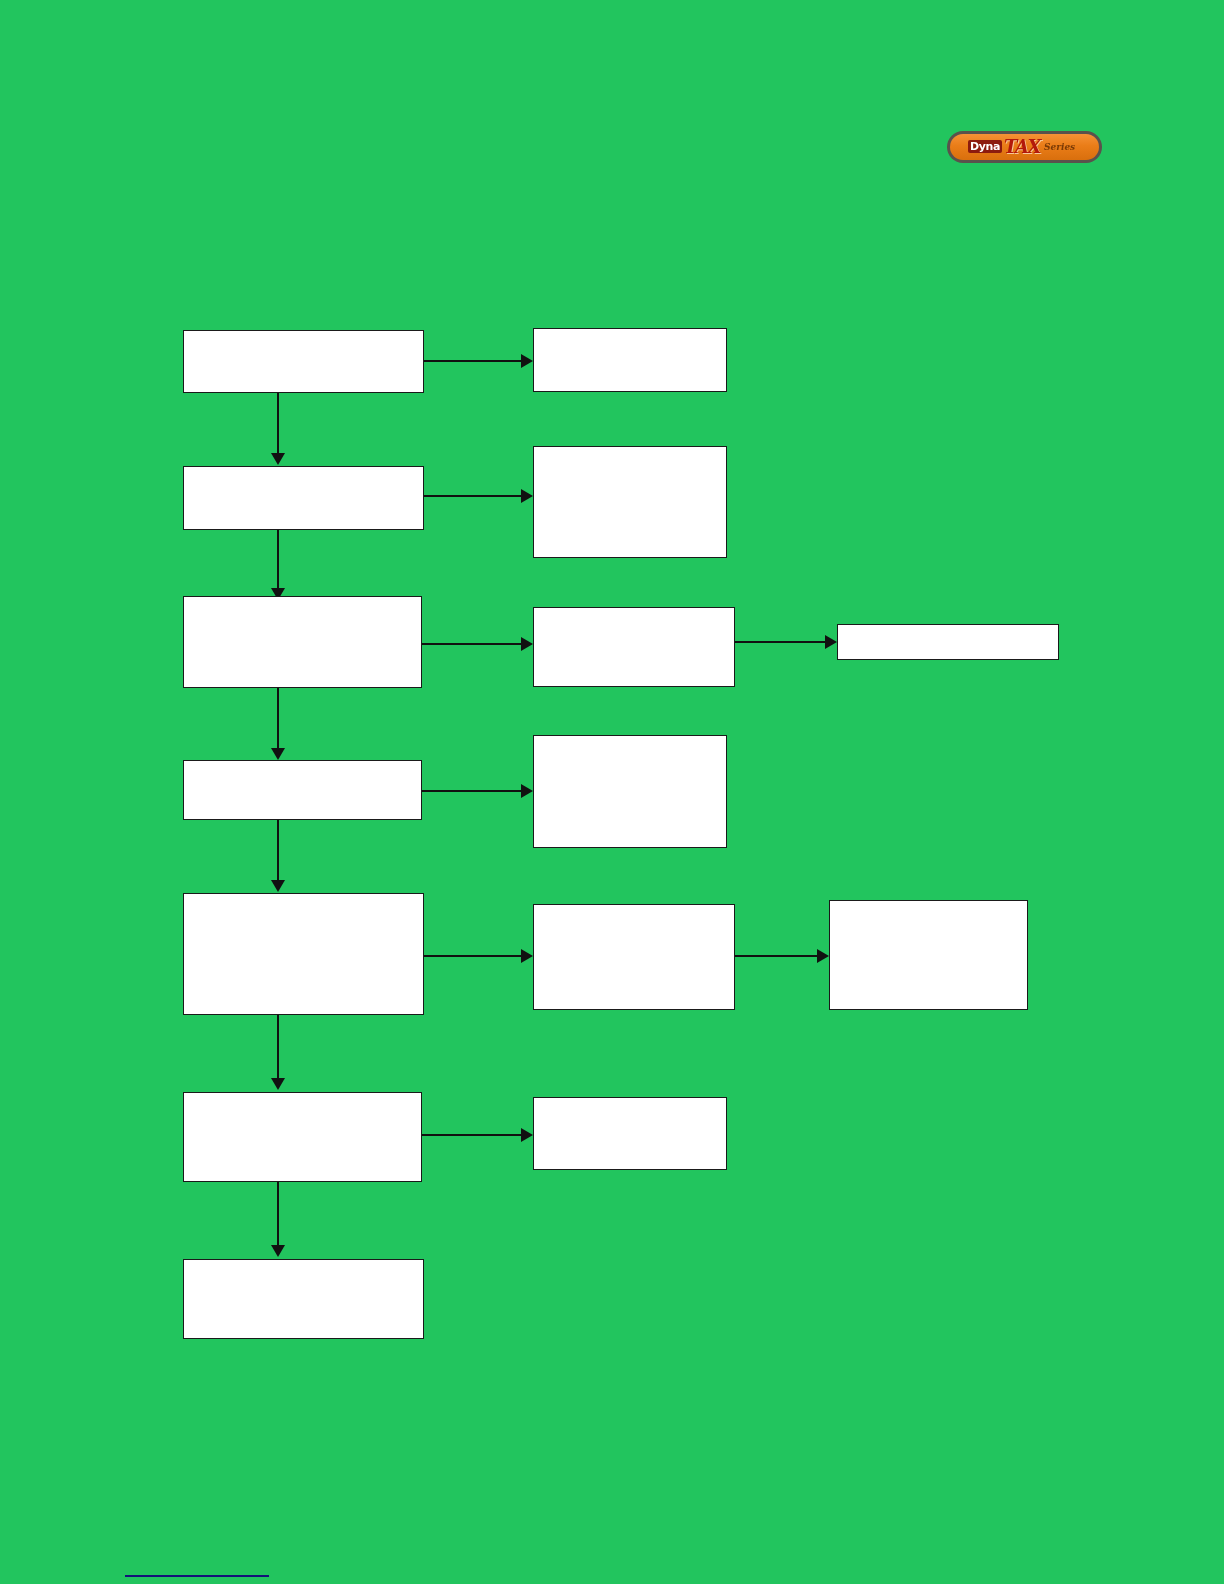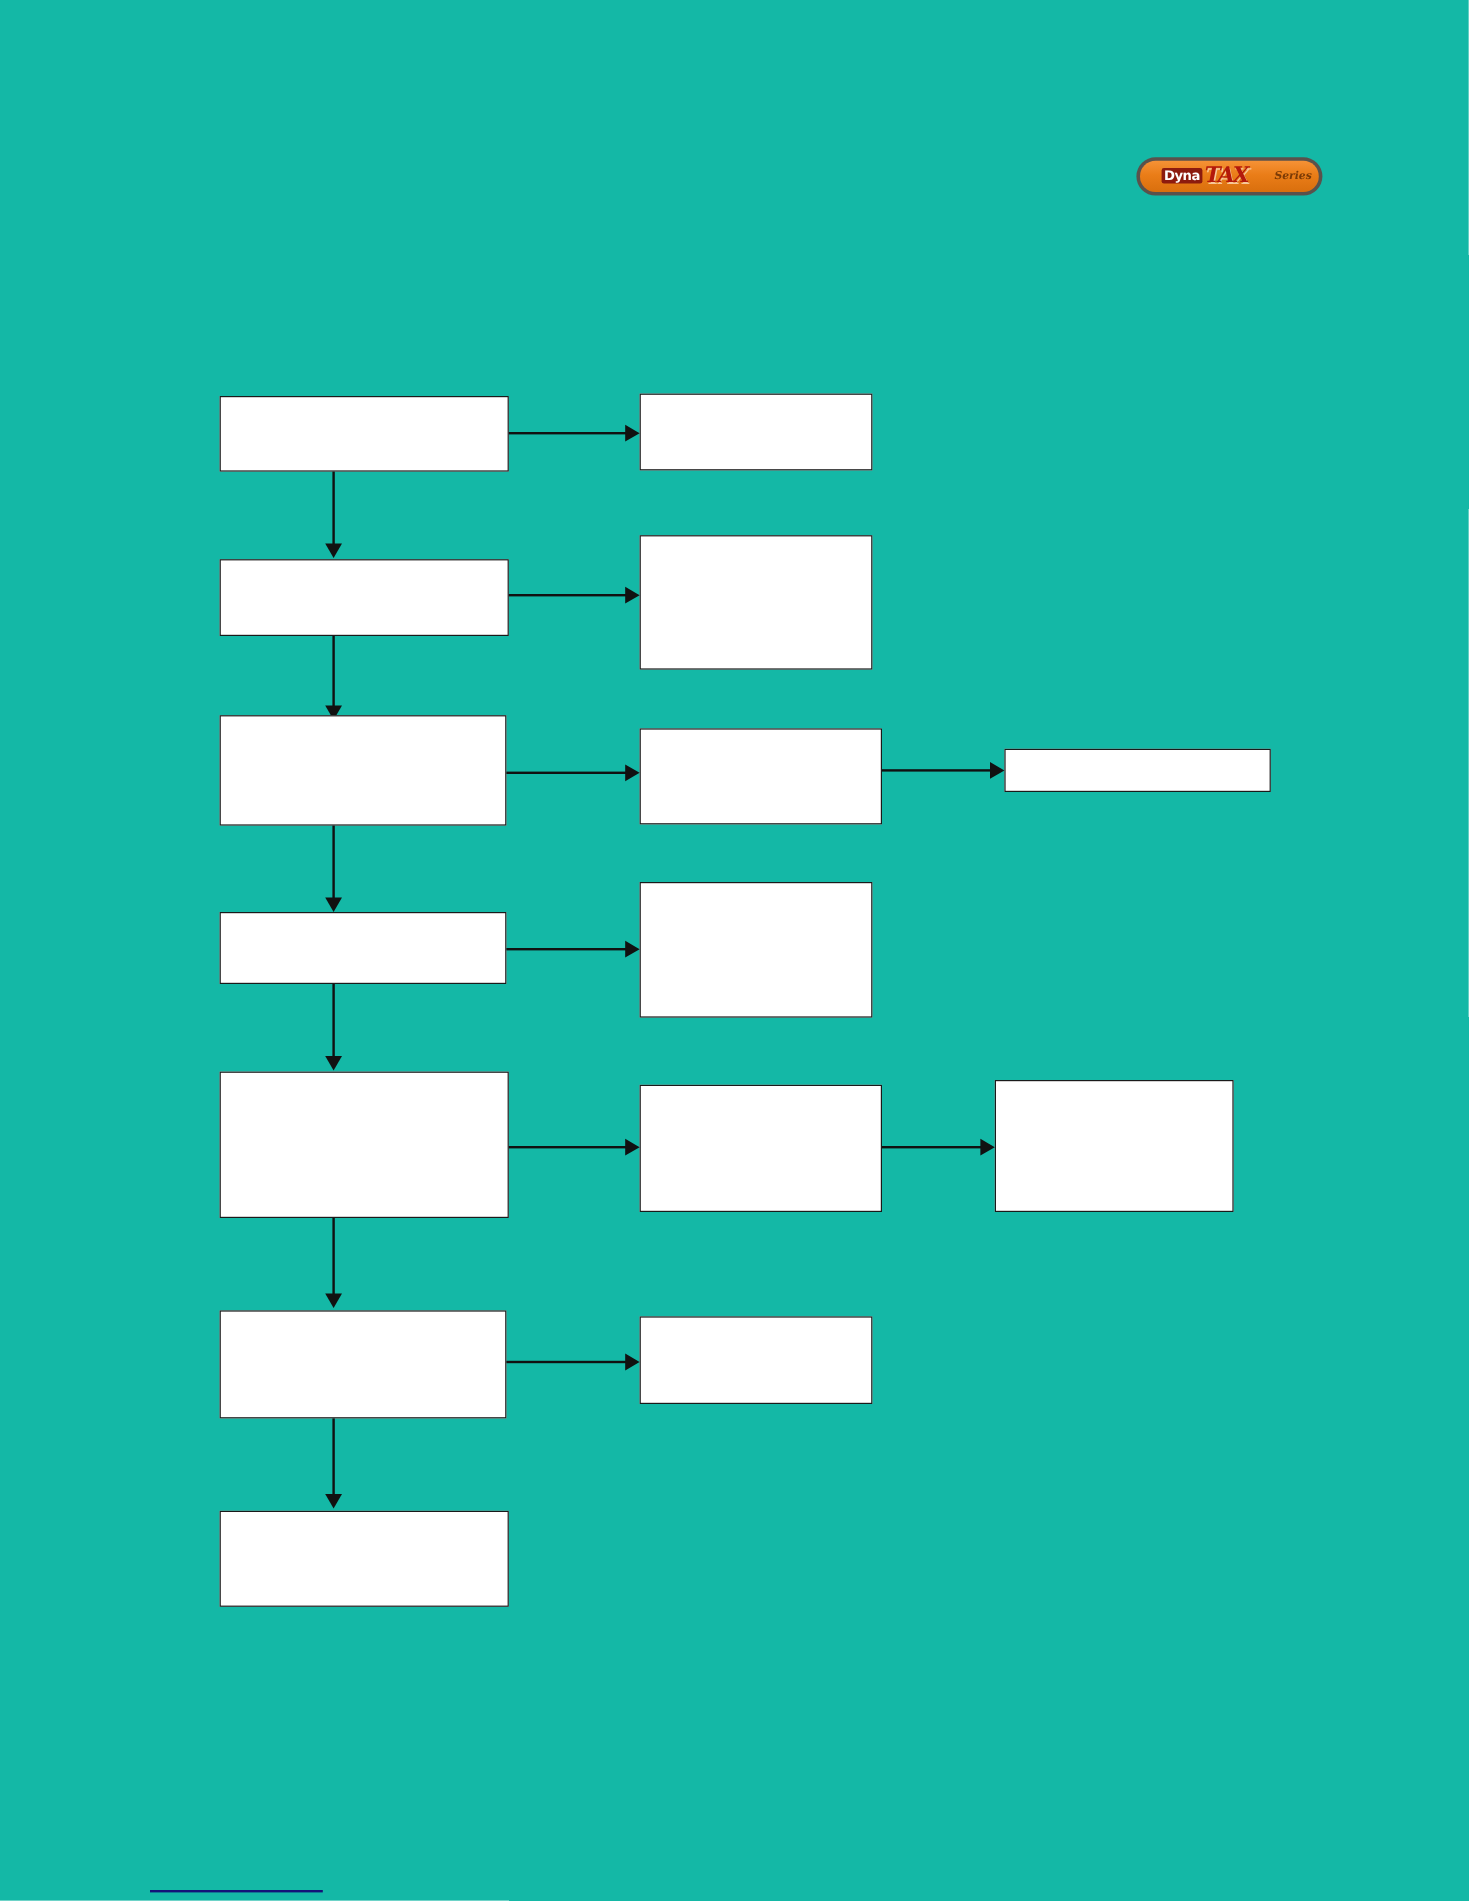--- a/index.html
+++ b/index.html
@@ -7,21 +7,21 @@
     padding: 0;
     background: #ffffff;
   }
   body {
     font-family: "Liberation Sans", sans-serif;
   }
   #page {
     position: relative;
     width: 1224px;
     height: 1584px;
-    background: #14b8a6;
+    background: #22c55e;
     overflow: hidden;
   }
 
   
   #logo {
     position: absolute;
     left: 947px;
     top: 131px;
     width: 155px;
     height: 32px;
@@ -62,21 +62,21 @@
     font-size: 18px;
     font-weight: bold;
     font-style: italic;
     color: #b3190b;
     letter-spacing: -1.5px;
     text-shadow: 1px 1px 0 #f7c89a;
     line-height: 24px;
   }
   #logo-sub {
     position: absolute;
-    left: 112px;
+    left: 94px;
     top: 8px;
     font-family: "DejaVu Serif", serif;
     font-size: 9px;
     font-style: italic;
     font-weight: bold;
     color: #7a3a06;
     line-height: 10px;
   }
 
   

